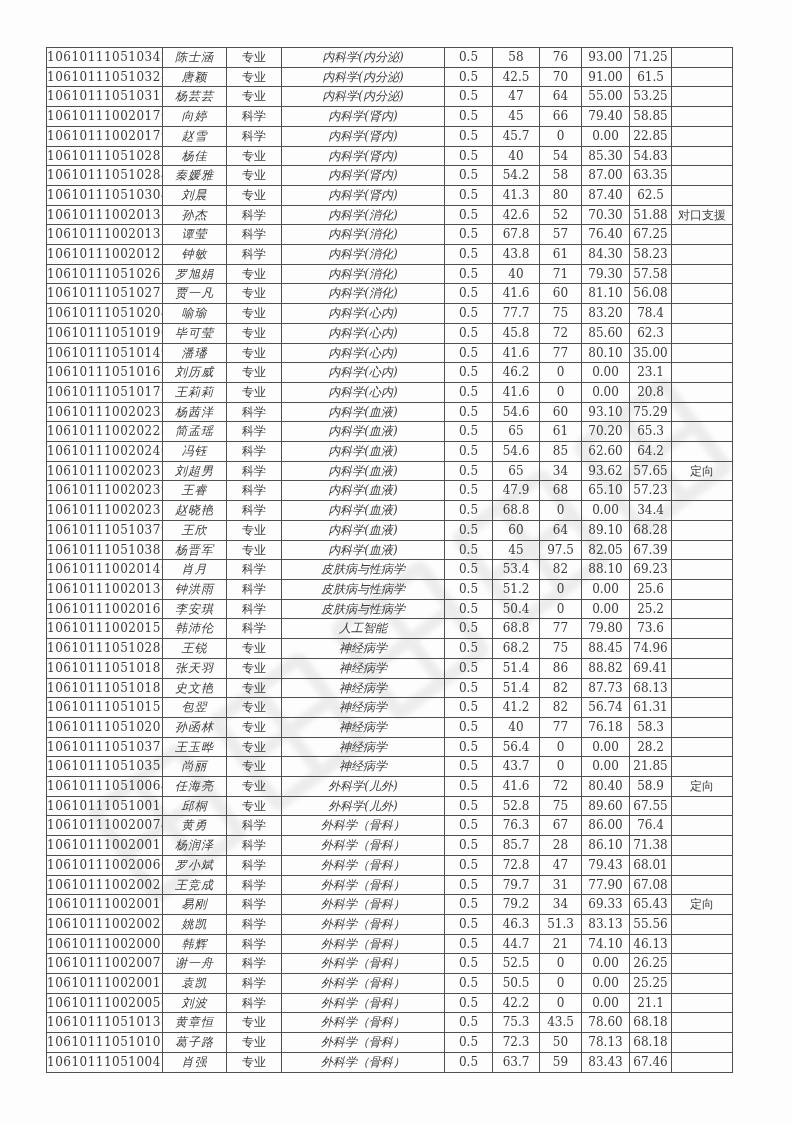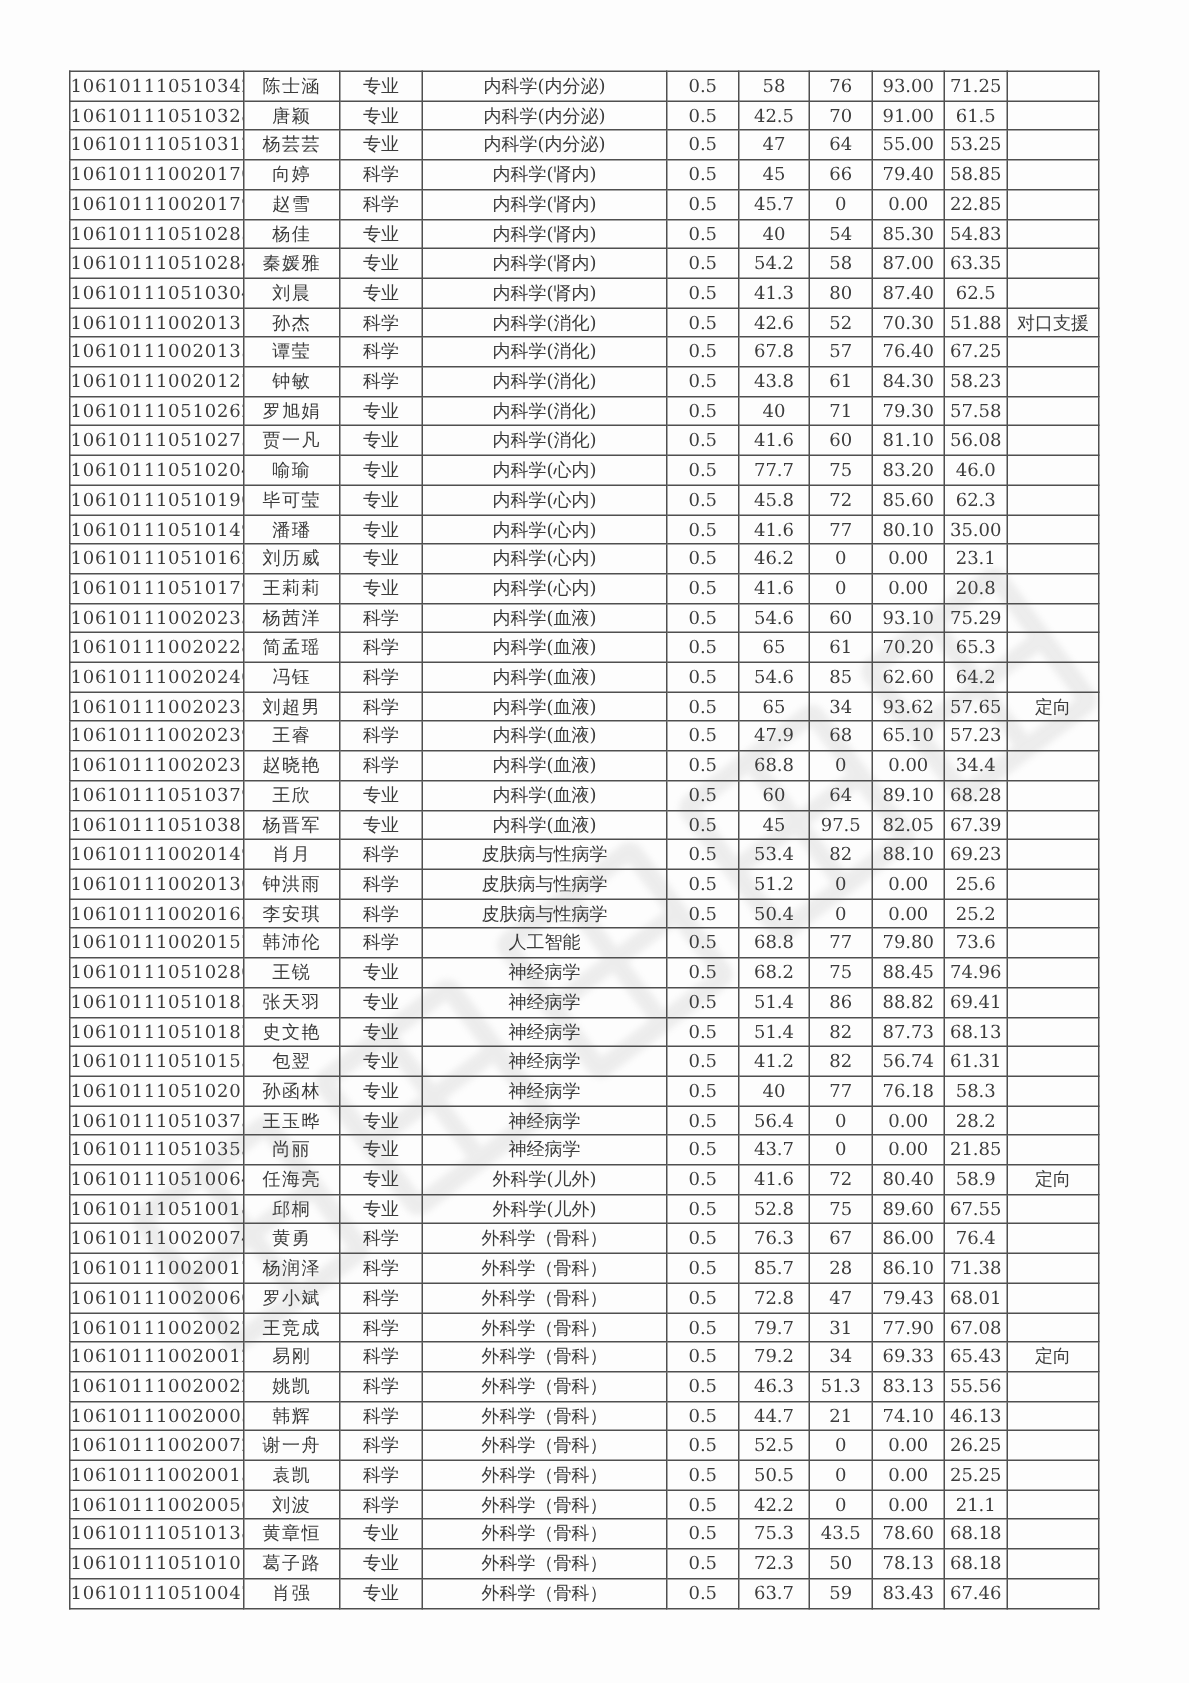--- a/index.html
+++ b/index.html
@@ -29,22 +29,22 @@
     padding: 0;
     font-size: 12px;
     line-height: 18.7px;
     color: #3c3c3c;
     text-align: center;
     vertical-align: middle;
     white-space: nowrap;
     overflow: hidden;
   }
   td.col-id { font-size: 11.5px; letter-spacing: 0.5px; }
-  td.col-subject { text-align: left; padding-left: 2px; }
-  td.col-name { letter-spacing: 1px; }
+  td.col-subject { text-align: left; padding-left: 2px; font-style: italic; }
+  td.col-name { letter-spacing: 1px; font-style: italic; }
 
   
   .watermark {
     position: absolute;
     left: 20px;
     top: 565px;
     width: 780px;
     height: 150px;
     transform: rotate(-37deg);
     transform-origin: center center;
@@ -251,21 +251,21 @@
         </tr>
         <tr>
           <td class="col-id">106101110510204</td>
           <td class="col-name">喻瑜</td>
           <td class="col-category">专业</td>
           <td class="col-subject">内科学(心内)</td>
           <td class="col-coefficient">0.5</td>
           <td class="col-score-1">77.7</td>
           <td class="col-score-2">75</td>
           <td class="col-score-3">83.20</td>
-          <td class="col-total">46.0</td>
+          <td class="col-total">78.4</td>
           <td class="col-remark"></td>
         </tr>
         <tr>
           <td class="col-id">106101110510190</td>
           <td class="col-name">毕可莹</td>
           <td class="col-category">专业</td>
           <td class="col-subject">内科学(心内)</td>
           <td class="col-coefficient">0.5</td>
           <td class="col-score-1">45.8</td>
           <td class="col-score-2">72</td>

